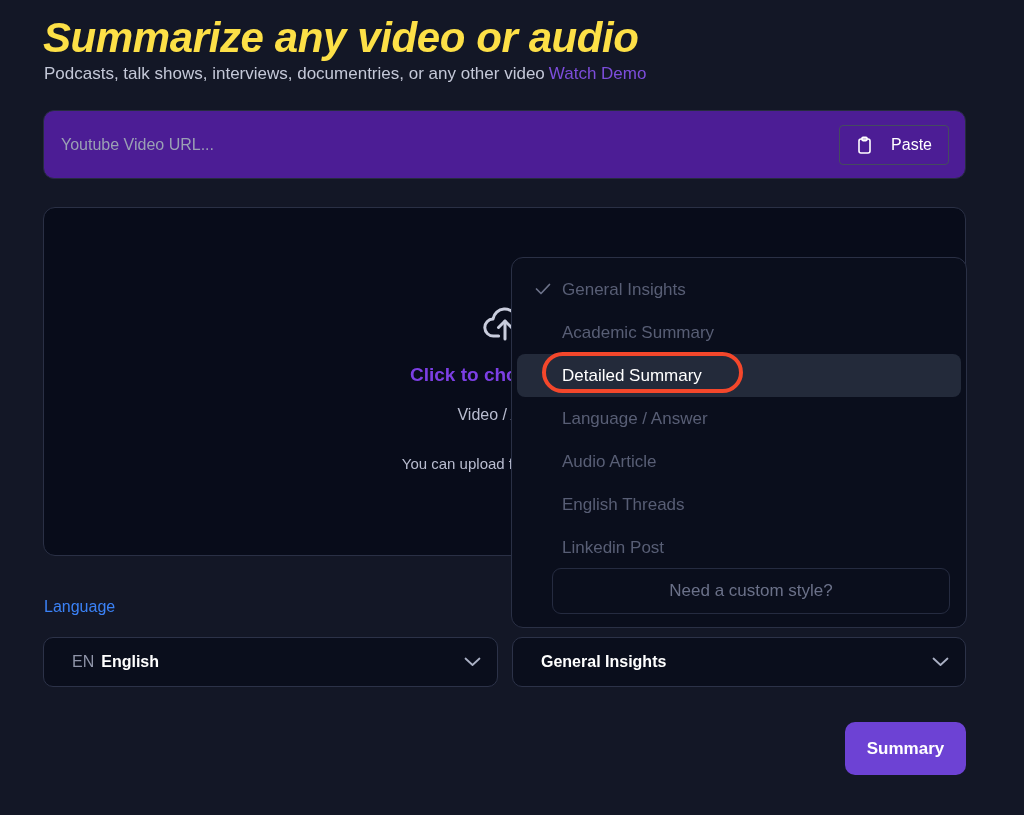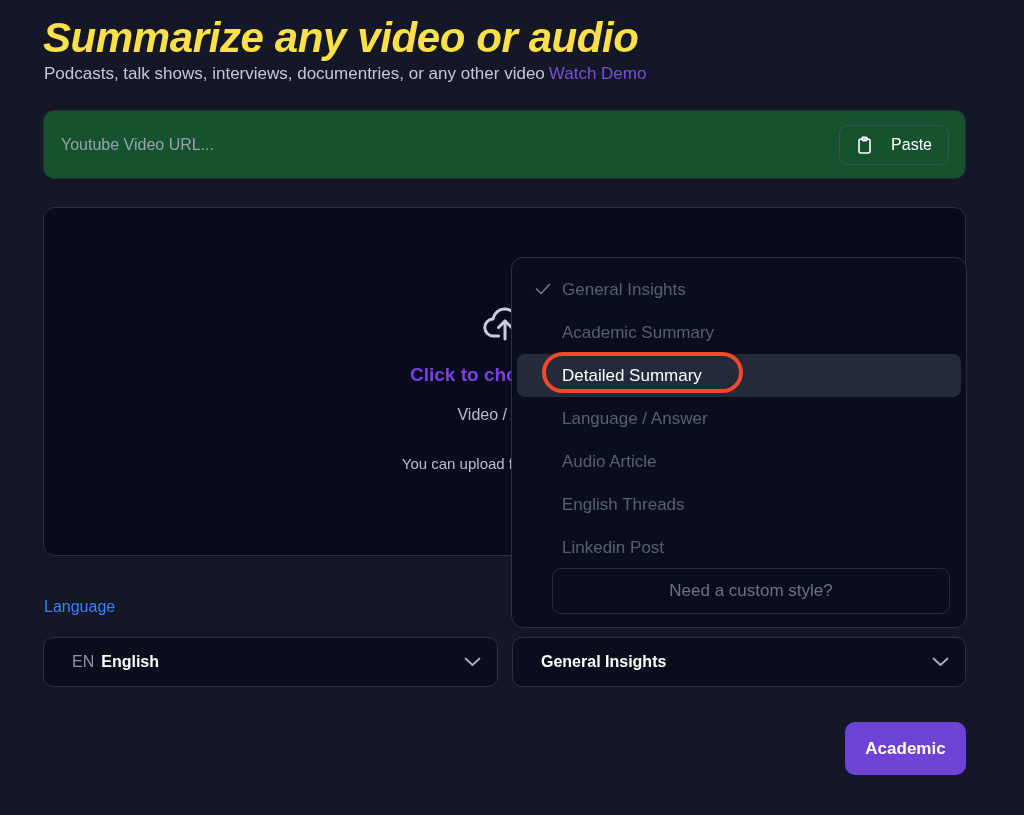--- a/index.html
+++ b/index.html
@@ -22,38 +22,38 @@
     font-size: 17px; color: #c4c8d8; white-space: nowrap;
   }
   .subtitle .demo-link {
     color: #7c4ddb; text-decoration: none; margin-left: 4px;
   }
 
   
   .url-card {
     position: absolute; left: 43px; top: 110px;
     width: 923px; height: 69px;
-    background: #14532d;
+    background: #4c1d95;
     border: 1px solid #262c3f;
     border-radius: 11px;
   }
   .url-input {
     position: absolute; left: 17px; top: 0; height: 67px;
     width: 770px;
     background: transparent; border: none; outline: none;
     color: #e8eaf2; font-size: 16px;
     font-family: "Liberation Sans", sans-serif;
   }
   .url-input::placeholder { color: #9aa0b4; }
   .paste-btn {
     position: absolute; right: 16px; top: 14px;
     height: 40px; padding: 0 16px;
     display: flex; align-items: center; gap: 18px;
     background: transparent;
-    border: 1px solid #454b60; border-radius: 9px;
+    border: 1px solid #454b60; border-radius: 4px;
     color: #ffffff; font-size: 16px; cursor: pointer;
     font-family: "Liberation Sans", sans-serif;
   }
   .paste-btn svg { display: block; }
 
   
   .dropzone {
     position: absolute; left: 43px; top: 207px;
     width: 923px; height: 349px;
     background: #080c1a;
@@ -192,21 +192,21 @@
 
   <div class="select select-right">
     <span class="sel-text">General Insights</span>
     <span class="chev">
       <svg width="17" height="10" viewBox="0 0 17 10" fill="none" stroke="#aab0c4" stroke-width="1.8" stroke-linecap="round" stroke-linejoin="round">
           <path d="M1.5 1.5L8.5 8 15.5 1.5"></path>
         </svg>
     </span>
   </div>
 
-  <button class="summify">Academic</button>
+  <button class="summify">Summary</button>
 
   <div class="dropdown" id="dropdown">
     <div class="dd-item checked-row">
         <span class="dd-check"><svg width="16" height="12" viewBox="0 0 16 12" fill="none" stroke="#6d738a" stroke-width="1.7" stroke-linecap="round" stroke-linejoin="round">
             <path d="M1.5 6L6 10.5 14.5 1.5"></path>
           </svg></span>
         <span>General Insights</span>
       </div>
       <div class="dd-item">
         <span>Academic Summary</span>

